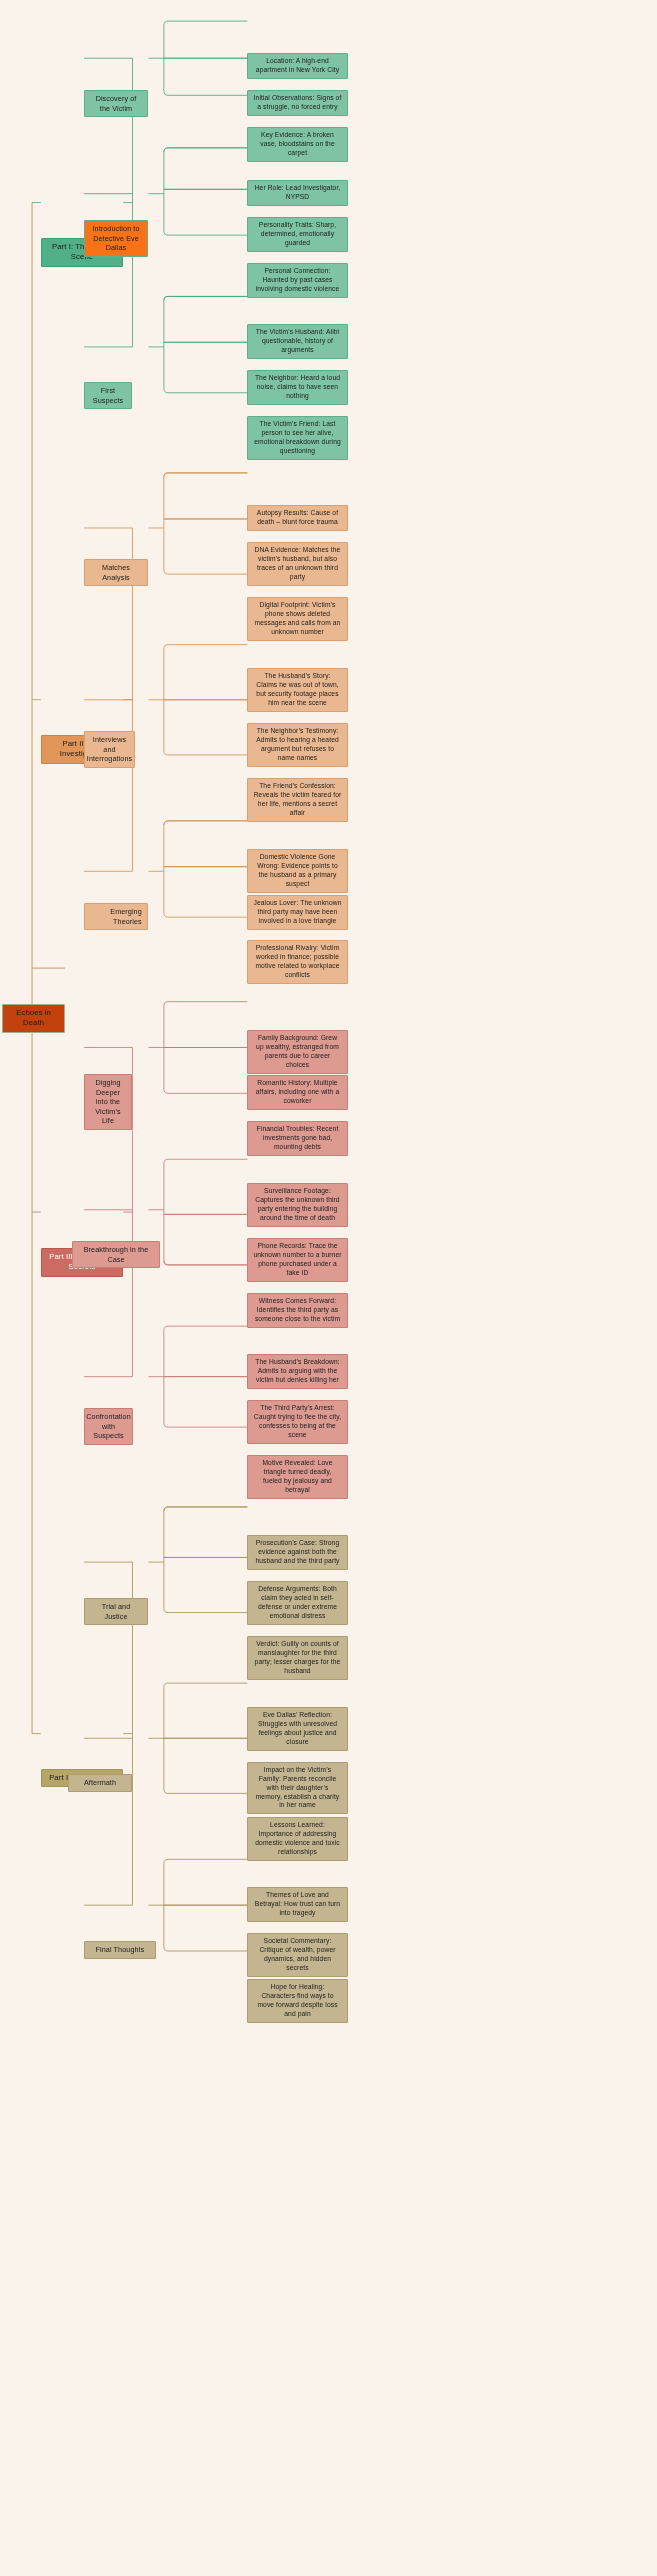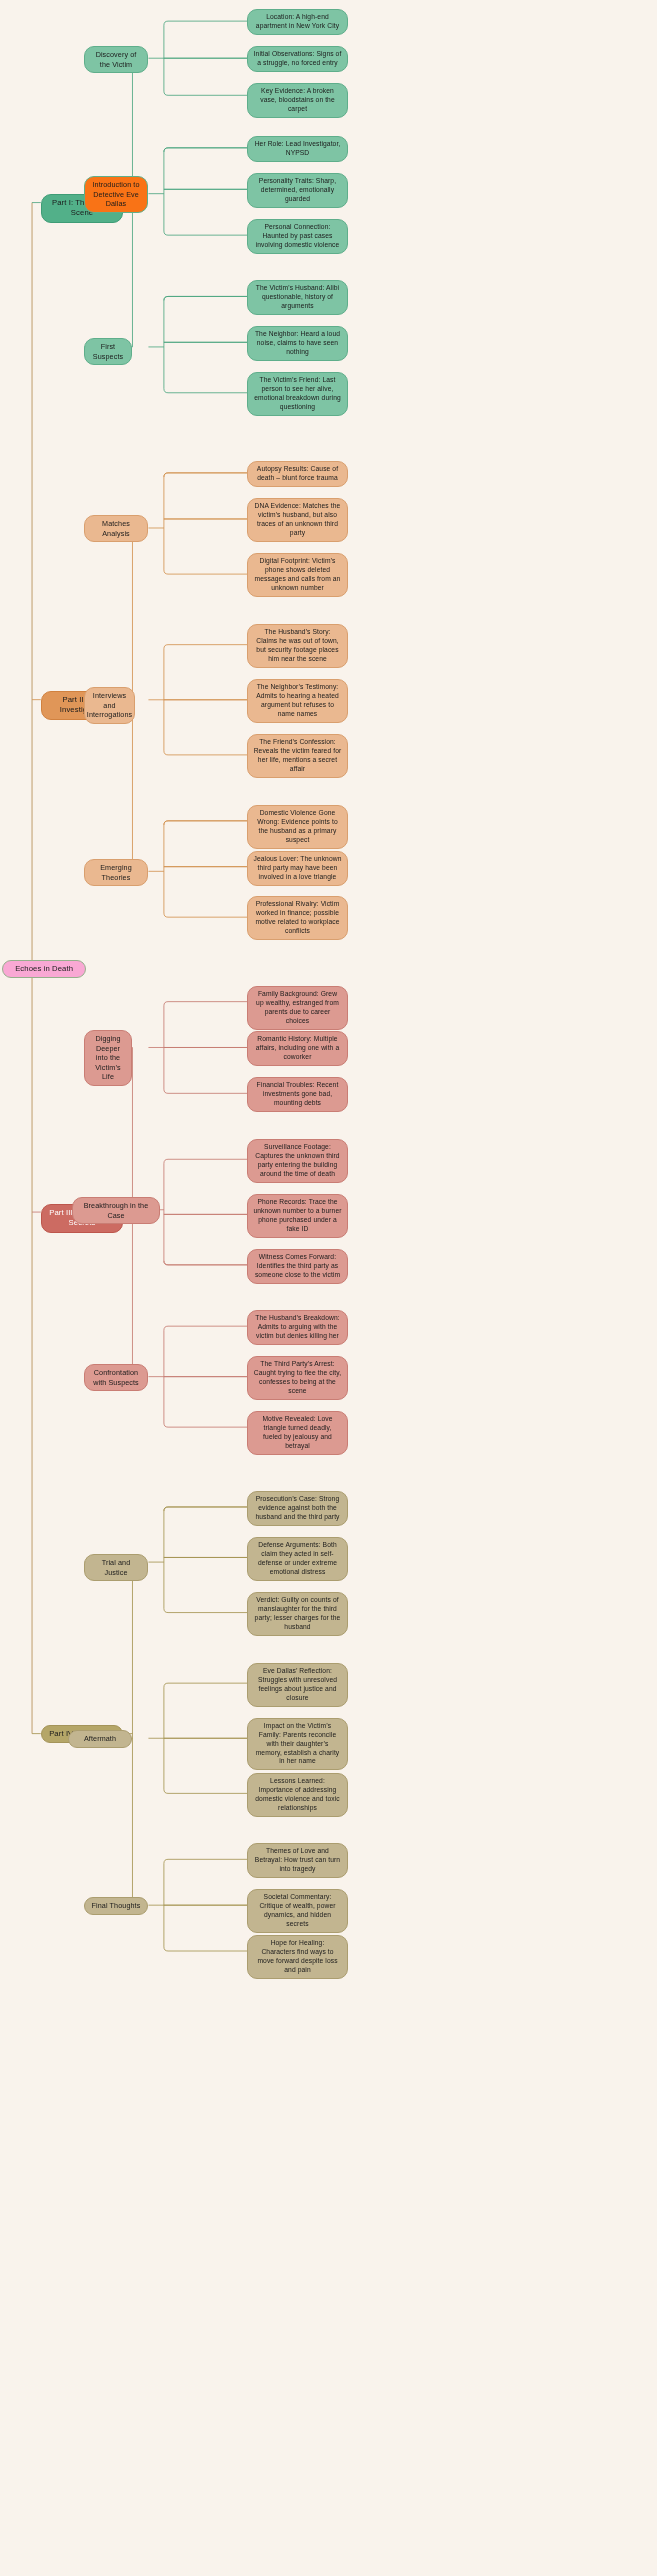--- a/index.html
+++ b/index.html
@@ -21,28 +21,29 @@
     top: 0; left: 0;
     width: 658px; height: 2675px;
     pointer-events: none;
   }
   .node {
     position: absolute;
     display: flex;
     align-items: center;
     justify-content: center;
     text-align: center;
-    border-radius: 10px;
+    border-radius: 1px;
     padding: 3.1px 5.2px;
     line-height: 1.32;
     color: #1b1b1b;
     letter-spacing: 0.1px;
     z-index: 2;
     word-wrap: break-word;
     hyphens: none;
+    margin-top: 44px;
   }
   .node.root      { font-size: 7.7px; }
   .node.part      { font-size: 7.7px; }
   .node.branch    { font-size: 7.2px; }
   .node.leaf      { font-size: 6.7px; }
   .node.white-txt { color: #ffffff; }
 </style>
 </head>
 <body>
 
@@ -147,21 +148,21 @@
       <path d="M 318 3473.5 Q 318 3481.5 326 3481.5 L 480 3481.5" fill="none" stroke="#a3934f" stroke-width="1.6"></path>
       <path d="M 318 3374.5 L 480 3374.5" fill="none" stroke="#a3934f" stroke-width="1.6"></path>
       <path d="M 288 3698.5 L 318 3698.5" fill="none" stroke="#a3934f" stroke-width="1.6"></path>
       <path d="M 318 3617.5 L 318 3779.5" fill="none" stroke="#a3934f" stroke-width="1.6"></path>
       <path d="M 318 3617.5 Q 318 3609.5 326 3609.5 L 480 3609.5" fill="none" stroke="#a3934f" stroke-width="1.6"></path>
       <path d="M 318 3698.5 L 480 3698.5" fill="none" stroke="#a3934f" stroke-width="1.6"></path>
       <path d="M 318 3779.5 Q 318 3787.5 326 3787.5 L 480 3787.5" fill="none" stroke="#a3934f" stroke-width="1.6"></path>
       <path d="M 318 3698.5 L 480 3698.5" fill="none" stroke="#a3934f" stroke-width="1.6"></path>
     </svg>
   <div id="nodes">
-      <div class="node root" style="left: 2.1px; top: 960px; width: 84px; min-height: 16.5px; background: #f9a8d4; border: 0.5px solid rgb(151, 176, 141);">Echoes in Death</div>
+      <div class="node root" style="left: 2.1px; top: 960px; width: 63px; min-height: 16.5px; background: #c2410c; border: 0.5px solid rgb(151, 176, 141);">Echoes in Death</div>
       <div class="node part" style="left: 41px; top: 194px; width: 82px; min-height: 17.5px; background: rgb(82, 176, 137); border: 0.5px solid rgb(63, 156, 118);">Part I: The Crime Scene</div>
       <div class="node branch" style="left: 84px; top: 46px; width: 64px; min-height: 25px; background: rgb(126, 196, 164); border: 0.5px solid rgb(95, 174, 139);">Discovery of the Victim</div>
       <div class="node leaf" style="left: 247px; top: 9.3px; width: 101px; min-height: 24px; background: rgb(126, 196, 164); border: 0.5px solid rgb(95, 174, 139);">Location: A high-end apartment in New York City</div>
       <div class="node leaf" style="left: 247px; top: 46px; width: 101px; min-height: 24px; background: rgb(126, 196, 164); border: 0.5px solid rgb(95, 174, 139);">Initial Observations: Signs of a struggle, no forced entry</div>
       <div class="node leaf" style="left: 247px; top: 83px; width: 101px; min-height: 24px; background: rgb(126, 196, 164); border: 0.5px solid rgb(95, 174, 139);">Key Evidence: A broken vase, bloodstains on the carpet</div>
       <div class="node branch" style="left: 84px; top: 176px; width: 64px; min-height: 35px; background: #f97316; border: 0.5px solid rgb(95, 174, 139);">Introduction to Detective Eve Dallas</div>
       <div class="node leaf" style="left: 247px; top: 136px; width: 101px; min-height: 24px; background: rgb(126, 196, 164); border: 0.5px solid rgb(95, 174, 139);">Her Role: Lead Investigator, NYPSD</div>
       <div class="node leaf" style="left: 247px; top: 173px; width: 101px; min-height: 32px; background: rgb(126, 196, 164); border: 0.5px solid rgb(95, 174, 139);">Personality Traits: Sharp, determined, emotionally guarded</div>
       <div class="node leaf" style="left: 247px; top: 219px; width: 101px; min-height: 32px; background: rgb(126, 196, 164); border: 0.5px solid rgb(95, 174, 139);">Personal Connection: Haunted by past cases involving domestic violence</div>
       <div class="node branch" style="left: 84px; top: 338px; width: 48px; min-height: 17.5px; background: rgb(126, 196, 164); border: 0.5px solid rgb(95, 174, 139);">First Suspects</div>
@@ -170,45 +171,45 @@
       <div class="node leaf" style="left: 247px; top: 372px; width: 101px; min-height: 42px; background: rgb(126, 196, 164); border: 0.5px solid rgb(95, 174, 139);">The Victim’s Friend: Last person to see her alive, emotional breakdown during questioning</div>
       <div class="node part" style="left: 41px; top: 691px; width: 82px; min-height: 17.5px; background: rgb(224, 150, 88); border: 0.5px solid rgb(209, 129, 63);">Part II: The Investigation</div>
       <div class="node branch" style="left: 84px; top: 515px; width: 64px; min-height: 25px; background: rgb(234, 184, 144); border: 0.5px solid rgb(217, 159, 110);">Matches Analysis</div>
       <div class="node leaf" style="left: 247px; top: 461px; width: 101px; min-height: 24px; background: rgb(234, 184, 144); border: 0.5px solid rgb(217, 159, 110);">Autopsy Results: Cause of death – blunt force trauma</div>
       <div class="node leaf" style="left: 247px; top: 498px; width: 101px; min-height: 42px; background: rgb(234, 184, 144); border: 0.5px solid rgb(217, 159, 110);">DNA Evidence: Matches the victim’s husband, but also traces of an unknown third party</div>
       <div class="node leaf" style="left: 247px; top: 553px; width: 101px; min-height: 42px; background: rgb(234, 184, 144); border: 0.5px solid rgb(217, 159, 110);">Digital Footprint: Victim’s phone shows deleted messages and calls from an unknown number</div>
       <div class="node branch" style="left: 84px; top: 687px; width: 51px; min-height: 25px; background: rgb(234, 184, 144); border: 0.5px solid rgb(217, 159, 110);">Interviews and Interrogations</div>
       <div class="node leaf" style="left: 247px; top: 624px; width: 101px; min-height: 42px; background: rgb(234, 184, 144); border: 0.5px solid rgb(217, 159, 110);">The Husband’s Story: Claims he was out of town, but security footage places him near the scene</div>
       <div class="node leaf" style="left: 247px; top: 679px; width: 101px; min-height: 42px; background: rgb(234, 184, 144); border: 0.5px solid rgb(217, 159, 110);">The Neighbor’s Testimony: Admits to hearing a heated argument but refuses to name names</div>
       <div class="node leaf" style="left: 247px; top: 734px; width: 101px; min-height: 42px; background: rgb(234, 184, 144); border: 0.5px solid rgb(217, 159, 110);">The Friend’s Confession: Reveals the victim feared for her life, mentions a secret affair</div>
-      <div class="node branch" style="left: 84px; top: 859px; width: 64px; min-height: 25px; background: rgb(234, 184, 144); border: 0.5px solid rgb(217, 159, 110);">Emerging Theories</div>
+      <div class="node branch" style="left: 84px; top: 859px; width: 64px; min-height: 25px; background: rgb(234, 184, 144); border: 0.5px solid rgb(217, 159, 110); text-align: right;">Emerging Theories</div>
       <div class="node leaf" style="left: 247px; top: 805px; width: 101px; min-height: 32px; background: rgb(234, 184, 144); border: 0.5px solid rgb(217, 159, 110);">Domestic Violence Gone Wrong: Evidence points to the husband as a primary suspect</div>
       <div class="node leaf" style="left: 247px; top: 851px; width: 101px; min-height: 32px; background: rgb(234, 184, 144); border: 0.5px solid rgb(217, 159, 110);">Jealous Lover: The unknown third party may have been involved in a love triangle</div>
       <div class="node leaf" style="left: 247px; top: 896px; width: 101px; min-height: 42px; background: rgb(234, 184, 144); border: 0.5px solid rgb(217, 159, 110);">Professional Rivalry: Victim worked in finance; possible motive related to workplace conflicts</div>
       <div class="node part white-txt" style="left: 41px; top: 1204px; width: 82px; min-height: 17.5px; background: rgb(204, 107, 98); border: 0.5px solid rgb(189, 86, 76);">Part III: Unraveling Secrets</div>
       <div class="node branch" style="left: 84px; top: 1030px; width: 48px; min-height: 35px; background: rgb(220, 154, 145); border: 0.5px solid rgb(201, 125, 116);">Digging Deeper into the Victim’s Life</div>
       <div class="node leaf" style="left: 247px; top: 986px; width: 101px; min-height: 32px; background: rgb(220, 154, 145); border: 0.5px solid rgb(201, 125, 116);">Family Background: Grew up wealthy, estranged from parents due to career choices</div>
       <div class="node leaf" style="left: 247px; top: 1031px; width: 101px; min-height: 32px; background: rgb(220, 154, 145); border: 0.5px solid rgb(201, 125, 116);">Romantic History: Multiple affairs, including one with a coworker</div>
       <div class="node leaf" style="left: 247px; top: 1077px; width: 101px; min-height: 32px; background: rgb(220, 154, 145); border: 0.5px solid rgb(201, 125, 116);">Financial Troubles: Recent investments gone bad, mounting debts</div>
       <div class="node branch" style="left: 72px; top: 1197px; width: 88px; min-height: 25px; background: rgb(220, 154, 145); border: 0.5px solid rgb(201, 125, 116);">Breakthrough in the Case</div>
       <div class="node leaf" style="left: 247px; top: 1139px; width: 101px; min-height: 42px; background: rgb(220, 154, 145); border: 0.5px solid rgb(201, 125, 116);">Surveillance Footage: Captures the unknown third party entering the building around the time of death</div>
       <div class="node leaf" style="left: 247px; top: 1194px; width: 101px; min-height: 42px; background: rgb(220, 154, 145); border: 0.5px solid rgb(201, 125, 116);">Phone Records: Trace the unknown number to a burner phone purchased under a fake ID</div>
       <div class="node leaf" style="left: 247px; top: 1249px; width: 101px; min-height: 32px; background: rgb(220, 154, 145); border: 0.5px solid rgb(201, 125, 116);">Witness Comes Forward: Identifies the third party as someone close to the victim</div>
-      <div class="node branch" style="left: 84px; top: 1364px; width: 64px; min-height: 25px; background: rgb(220, 154, 145); border: 0.5px solid rgb(201, 125, 116);">Confrontation with Suspects</div>
+      <div class="node branch" style="left: 84px; top: 1364px; width: 49px; min-height: 25px; background: rgb(220, 154, 145); border: 0.5px solid rgb(201, 125, 116);">Confrontation with Suspects</div>
       <div class="node leaf" style="left: 247px; top: 1310px; width: 101px; min-height: 32px; background: rgb(220, 154, 145); border: 0.5px solid rgb(201, 125, 116);">The Husband’s Breakdown: Admits to arguing with the victim but denies killing her</div>
       <div class="node leaf" style="left: 247px; top: 1356px; width: 101px; min-height: 42px; background: rgb(220, 154, 145); border: 0.5px solid rgb(201, 125, 116);">The Third Party’s Arrest: Caught trying to flee the city, confesses to being at the scene</div>
       <div class="node leaf" style="left: 247px; top: 1411px; width: 101px; min-height: 32px; background: rgb(220, 154, 145); border: 0.5px solid rgb(201, 125, 116);">Motive Revealed: Love triangle turned deadly, fueled by jealousy and betrayal</div>
       <div class="node part" style="left: 41px; top: 1725px; width: 82px; min-height: 17.5px; background: rgb(181, 166, 104); border: 0.5px solid rgb(164, 148, 90);">Part IV: Resolution</div>
       <div class="node branch" style="left: 84px; top: 1554px; width: 64px; min-height: 17.5px; background: rgb(194, 181, 144); border: 0.5px solid rgb(171, 157, 111);">Trial and Justice</div>
       <div class="node leaf" style="left: 247px; top: 1491px; width: 101px; min-height: 32px; background: rgb(194, 181, 144); border: 0.5px solid rgb(171, 157, 111);">Prosecution’s Case: Strong evidence against both the husband and the third party</div>
       <div class="node leaf" style="left: 247px; top: 1537px; width: 101px; min-height: 42px; background: rgb(194, 181, 144); border: 0.5px solid rgb(171, 157, 111);">Defense Arguments: Both claim they acted in self-defense or under extreme emotional distress</div>
       <div class="node leaf" style="left: 247px; top: 1592px; width: 101px; min-height: 42px; background: rgb(194, 181, 144); border: 0.5px solid rgb(171, 157, 111);">Verdict: Guilty on counts of manslaughter for the third party; lesser charges for the husband</div>
       <div class="node branch" style="left: 68px; top: 1730px; width: 64px; min-height: 17.5px; background: rgb(194, 181, 144); border: 0.5px solid rgb(171, 157, 111);">Aftermath</div>
       <div class="node leaf" style="left: 247px; top: 1663px; width: 101px; min-height: 42px; background: rgb(194, 181, 144); border: 0.5px solid rgb(171, 157, 111);">Eve Dallas’ Reflection: Struggles with unresolved feelings about justice and closure</div>
       <div class="node leaf" style="left: 247px; top: 1718px; width: 101px; min-height: 42px; background: rgb(194, 181, 144); border: 0.5px solid rgb(171, 157, 111);">Impact on the Victim’s Family: Parents reconcile with their daughter’s memory, establish a charity in her name</div>
       <div class="node leaf" style="left: 247px; top: 1773px; width: 101px; min-height: 42px; background: rgb(194, 181, 144); border: 0.5px solid rgb(171, 157, 111);">Lessons Learned: Importance of addressing domestic violence and toxic relationships</div>
-      <div class="node branch" style="left: 84px; top: 1897px; width: 64px; min-height: 17.5px; background: rgb(194, 181, 144); border: 0.5px solid rgb(171, 157, 111);">Final Thoughts</div>
+      <div class="node branch" style="left: 84px; top: 1897px; width: 72px; min-height: 17.5px; background: rgb(194, 181, 144); border: 0.5px solid rgb(171, 157, 111);">Final Thoughts</div>
       <div class="node leaf" style="left: 247px; top: 1843px; width: 101px; min-height: 32px; background: rgb(194, 181, 144); border: 0.5px solid rgb(171, 157, 111);">Themes of Love and Betrayal: How trust can turn into tragedy</div>
       <div class="node leaf" style="left: 247px; top: 1889px; width: 101px; min-height: 32px; background: rgb(194, 181, 144); border: 0.5px solid rgb(171, 157, 111);">Societal Commentary: Critique of wealth, power dynamics, and hidden secrets</div>
       <div class="node leaf" style="left: 247px; top: 1935px; width: 101px; min-height: 32px; background: rgb(194, 181, 144); border: 0.5px solid rgb(171, 157, 111);">Hope for Healing: Characters find ways to move forward despite loss and pain</div>
     </div>
 </div>
 
 
 </body></html>

